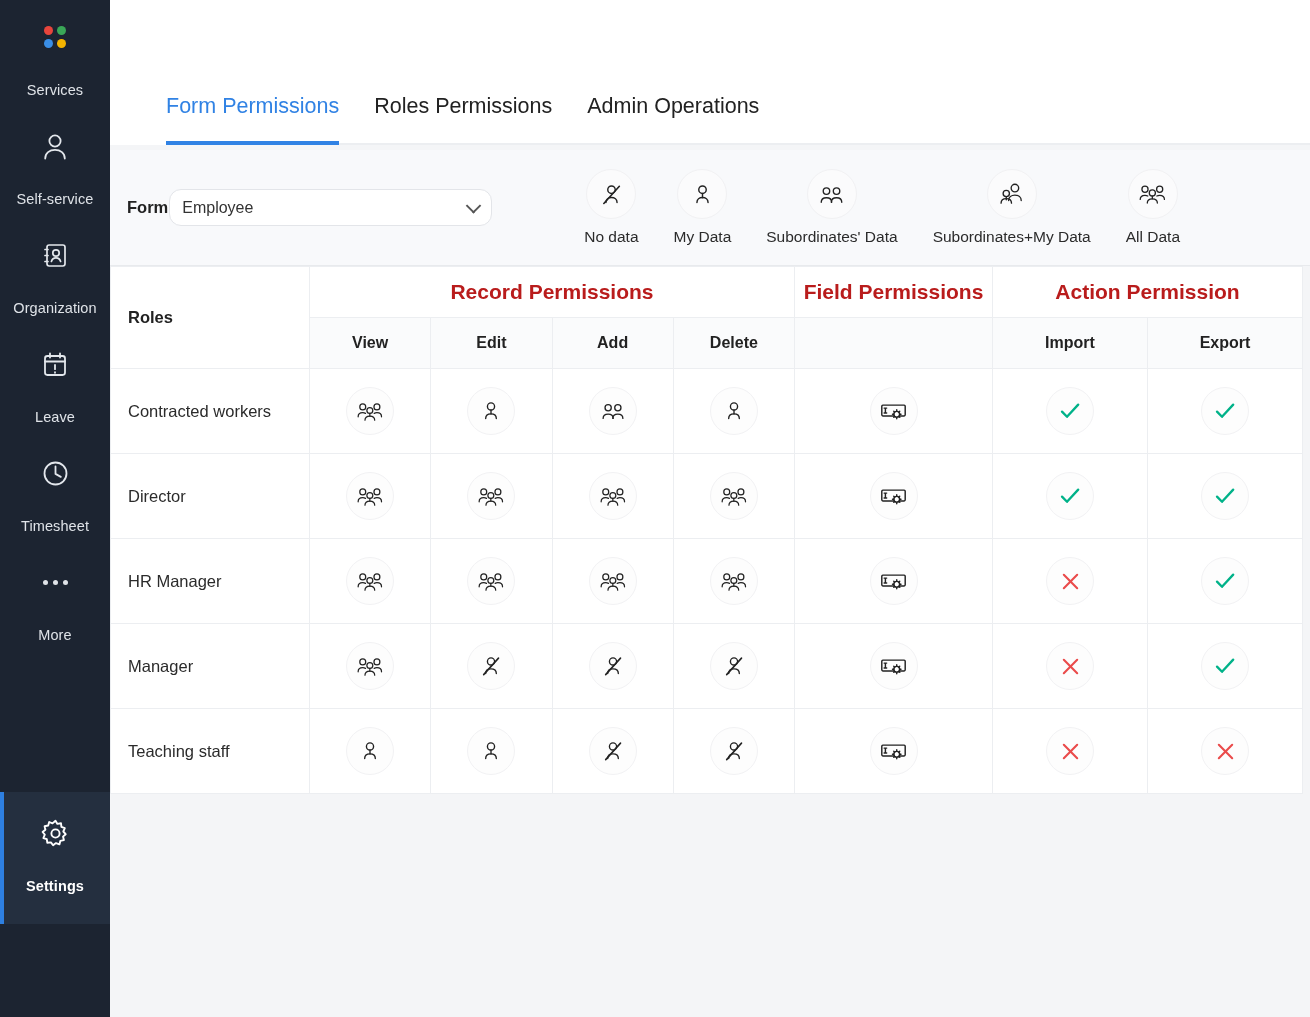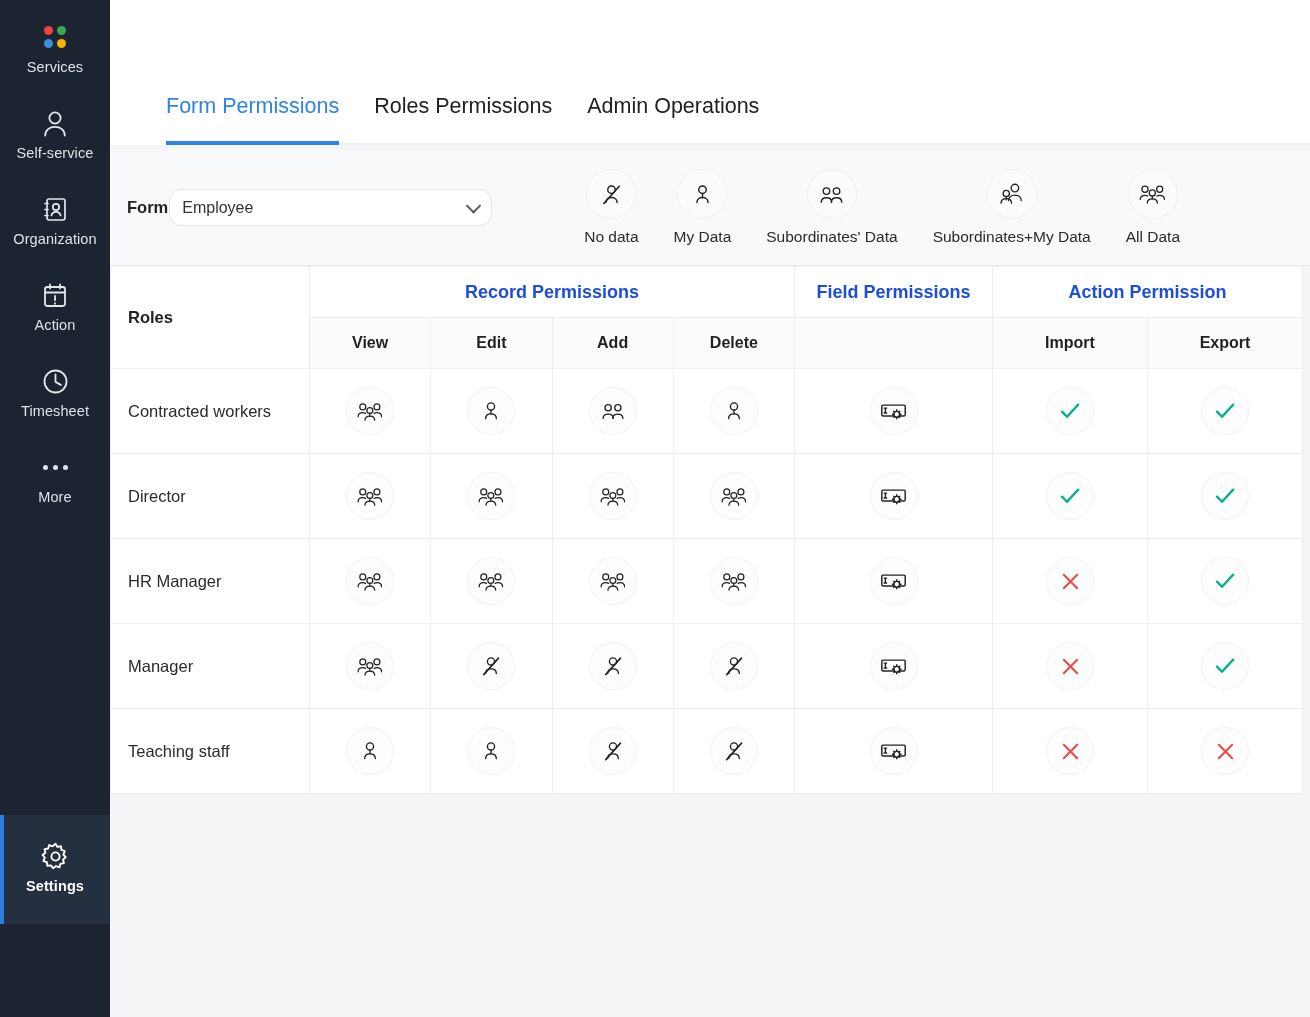--- a/index.html
+++ b/index.html
@@ -21,20 +21,21 @@
     padding-top: 18px;
     position: relative;
   }
   .nav-item {
     width: 110px;
     display: flex; flex-direction: column;
     align-items: center; justify-content: center;
     padding: 9px 0 10px 0;
     cursor: pointer;
     position: relative;
+    gap: 23px;
   }
   .nav-item .ico {
     height: 30px; display: flex; align-items: center; justify-content: center;
     margin-bottom: 7px;
   }
   .nav-item .lbl {
     color: #dfe3e8; font-size: 14.5px; letter-spacing: .1px;
     white-space: nowrap;
   }
   .nav-item.services { padding-top: 4px; }
@@ -125,21 +126,21 @@
   }
   .lg-label { font-size: 15.5px; color: #2b2b2b; white-space: nowrap; }
 
   
   table.perm { border-collapse: collapse; width: 1192px; table-layout: fixed; background: #fff; }
   table.perm th, table.perm td {
     border: 1px solid #eceef1;
     text-align: center; vertical-align: middle;
   }
   table.perm th.group {
-    height: 51px; font-size: 18px; font-weight: bold; color: #1d4ed8;
+    height: 51px; font-size: 21px; font-weight: bold; color: #b91c1c;
     background: #fff;
   }
   table.perm th.sub {
     height: 51px; font-size: 16px; font-weight: bold; color: #222;
     background: #fafbfc;
   }
   table.perm th.roles {
     font-size: 16.5px; font-weight: bold; color: #222;
     text-align: left; padding-left: 17px; background: #fff;
   }
@@ -198,21 +199,21 @@
 
     <div class="nav-item" style="margin-top:14px">
       <span class="ico">
         <svg width="26" height="27" viewBox="0 0 26 27" fill="none" stroke="#e3e7ec" stroke-width="1.8" stroke-linecap="round" stroke-linejoin="round">
           <rect x="3" y="5" width="20" height="19" rx="2.4"></rect>
           <path d="M3 10.5h20"></path>
           <path d="M8 2.5v4M18 2.5v4"></path>
           <path d="M13 14v4.2M13 21.2v.6"></path>
         </svg>
       </span>
-      <span class="lbl">Action</span>
+      <span class="lbl">Leave</span>
     </div>
 
 
     <div class="nav-item" style="margin-top:14px">
       <span class="ico">
         <svg width="27" height="27" viewBox="0 0 27 27" fill="none" stroke="#e3e7ec" stroke-width="1.8" stroke-linecap="round" stroke-linejoin="round">
           <circle cx="13.5" cy="13.5" r="11"></circle>
           <path d="M13.5 6.5v7.4l5.3 3"></path>
         </svg>
       </span>

